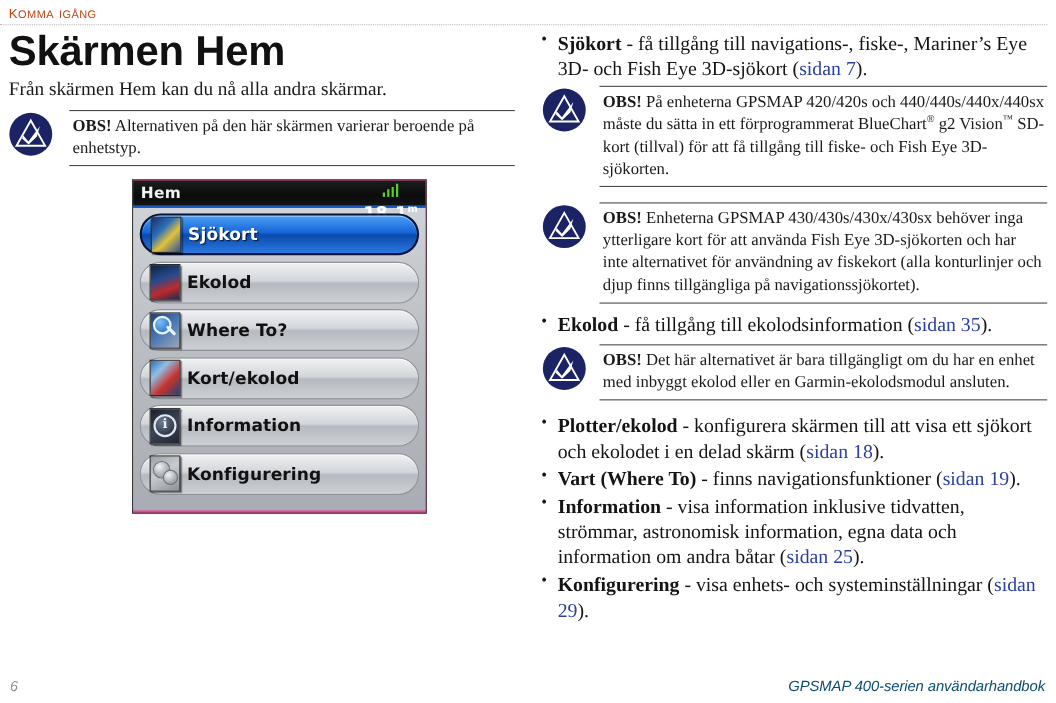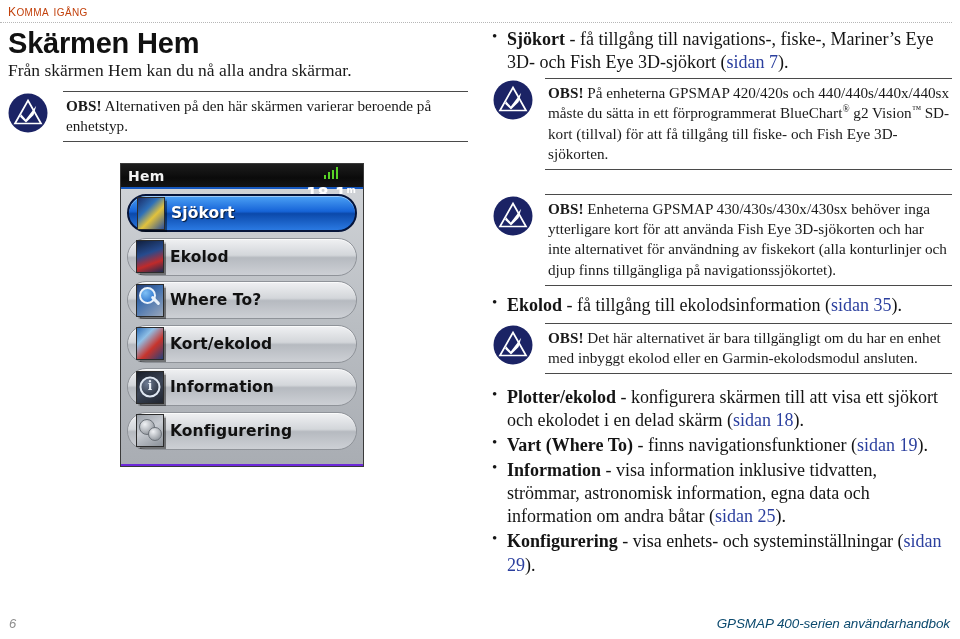--- a/index.html
+++ b/index.html
@@ -56,21 +56,21 @@
     position: absolute;
     left: 487px;
     top: 28px;
     width: 465px;
   }
 
   
   #page-title {
     font-family: "Liberation Sans", sans-serif;
     font-weight: bold;
-    font-size: 29px;
+    font-size: 38px;
     line-height: 1.05;
     color: #111111;
     margin: 0 0 2px 0;
     letter-spacing: -0.2px;
   }
   #page-subtitle {
     font-family: "Liberation Serif", serif;
     font-size: 17.5px;
     line-height: 1.15;
     color: #1a1a1a;
@@ -107,23 +107,23 @@
   }
   .note-right .note-icon { left: 6px; }
   .note-right .note-body { margin-left: 58px; }
   sup.sym { font-size: 0.62em; vertical-align: super; line-height: 0; }
 
   
   #device-shot {
     position: absolute;
     left: 120px;
     top: 163px;
-    width: 244px;
+    width: 268px;
     height: 304px;
-    background: #6d28d9;
+    background: #ec4899;
     border: 1px solid #3a3a3a;
     box-sizing: border-box;
     padding: 0;
     overflow: hidden;
   }
   #device-titlebar {
     position: relative;
     height: 25px;
     background: linear-gradient(180deg, #1d1d1d 0%, #0b0b0b 60%, #141414 100%);
     display: flex;
@@ -409,21 +409,21 @@
         <circle cx="20" cy="20" r="19.5" fill="#1b2365"></circle>
         <path d="M20 7.5 L33 30.5 L7 30.5 Z" fill="none" stroke="#ffffff" stroke-width="1.7"></path>
         <path d="M13.2 21.2 L17.8 26.6 L28.2 12.8 L25.6 22.0 L18.0 29.4 L12.0 23.8 Z" fill="#ffffff"></path>
       </svg>
     </span>
     <div class="note-body">
       <span class="obs">OBS!</span><span> På enheterna GPSMAP 420/420s och 440/440s/440x/440sx måste du sätta in ett förprogrammerat BlueChart</span><sup class="sym">®</sup><span> g2 Vision</span><sup class="sym">™</sup><span> SD-kort (tillval) för att få tillgång till fiske- och Fish Eye 3D-sjökorten.</span>
     </div>
   </div>
 
-  <div class="note note-right" style="margin-top:24px;">
+  <div class="note note-right" style="margin-top:14px;">
     <span class="note-icon">
       <svg width="40" height="40" viewBox="0 0 40 40" aria-hidden="true">
         <circle cx="20" cy="20" r="19.5" fill="#1b2365"></circle>
         <path d="M20 7.5 L33 30.5 L7 30.5 Z" fill="none" stroke="#ffffff" stroke-width="1.7"></path>
         <path d="M13.2 21.2 L17.8 26.6 L28.2 12.8 L25.6 22.0 L18.0 29.4 L12.0 23.8 Z" fill="#ffffff"></path>
       </svg>
     </span>
     <div class="note-body">
       <span class="obs">OBS!</span><span> Enheterna GPSMAP 430/430s/430x/430sx behöver inga ytterligare kort för att använda Fish Eye 3D-sjökorten och har inte alternativet för användning av fiskekort (alla konturlinjer och djup finns tillgängliga på navigationssjökortet).</span>
     </div>

